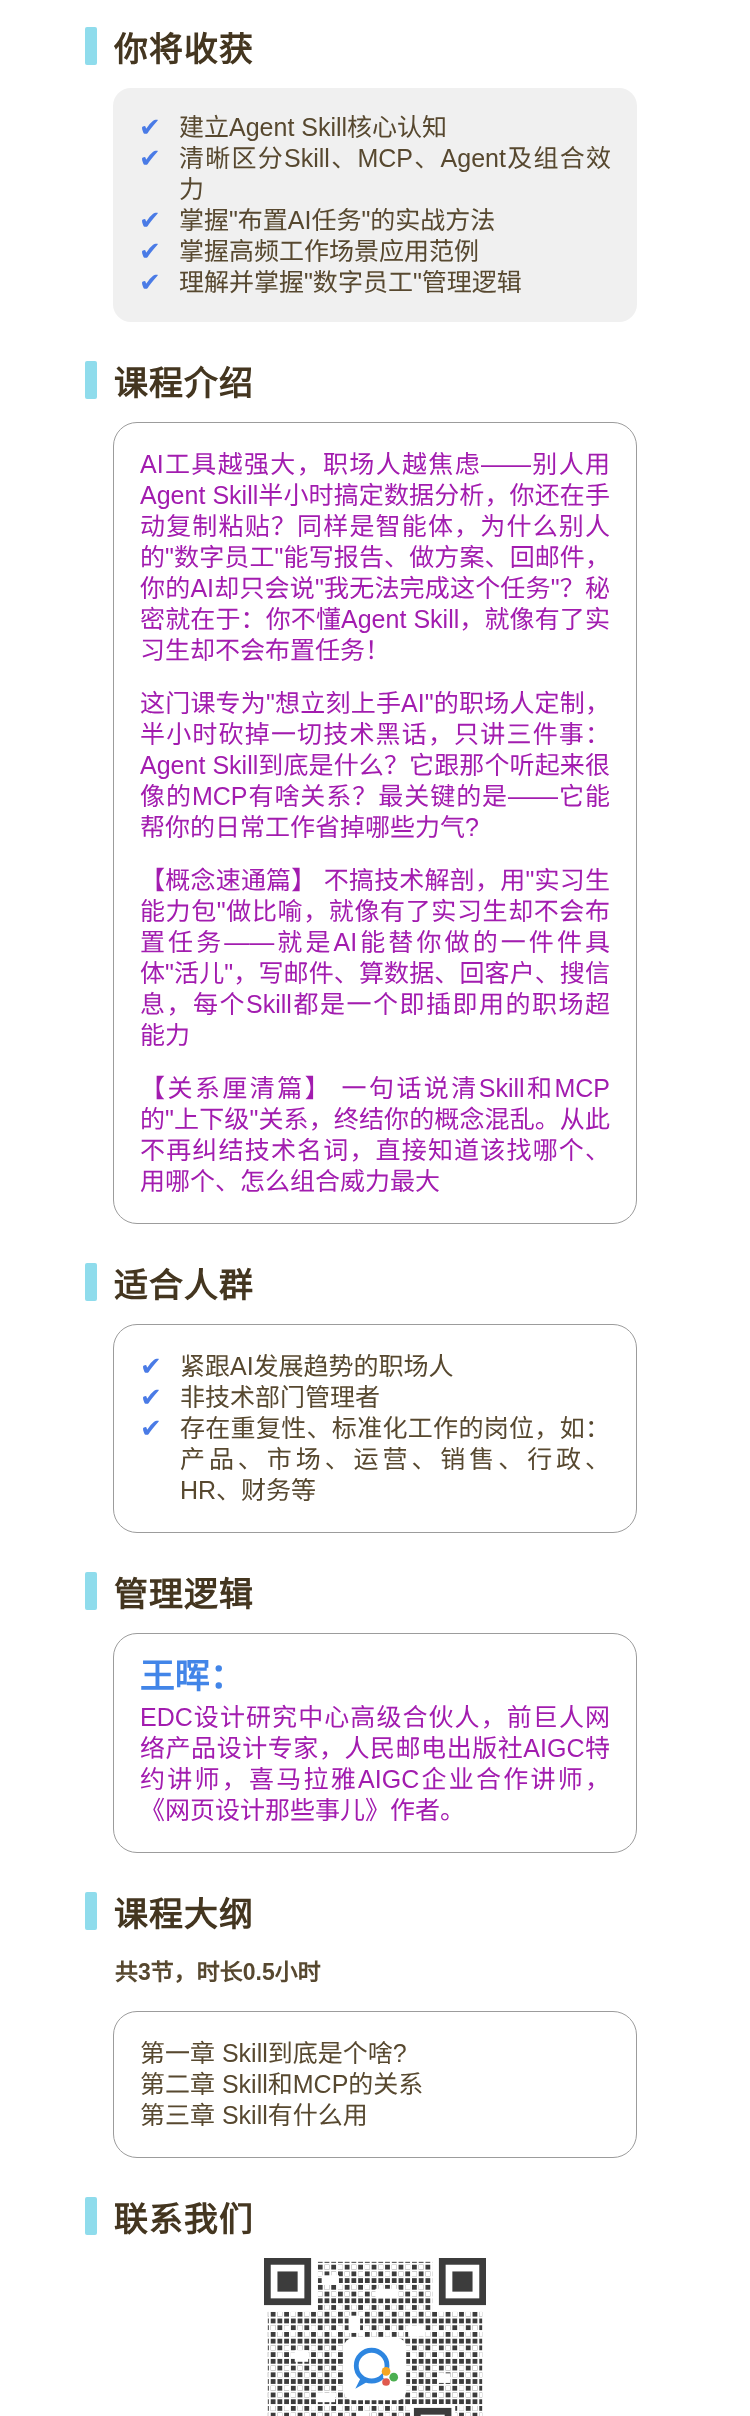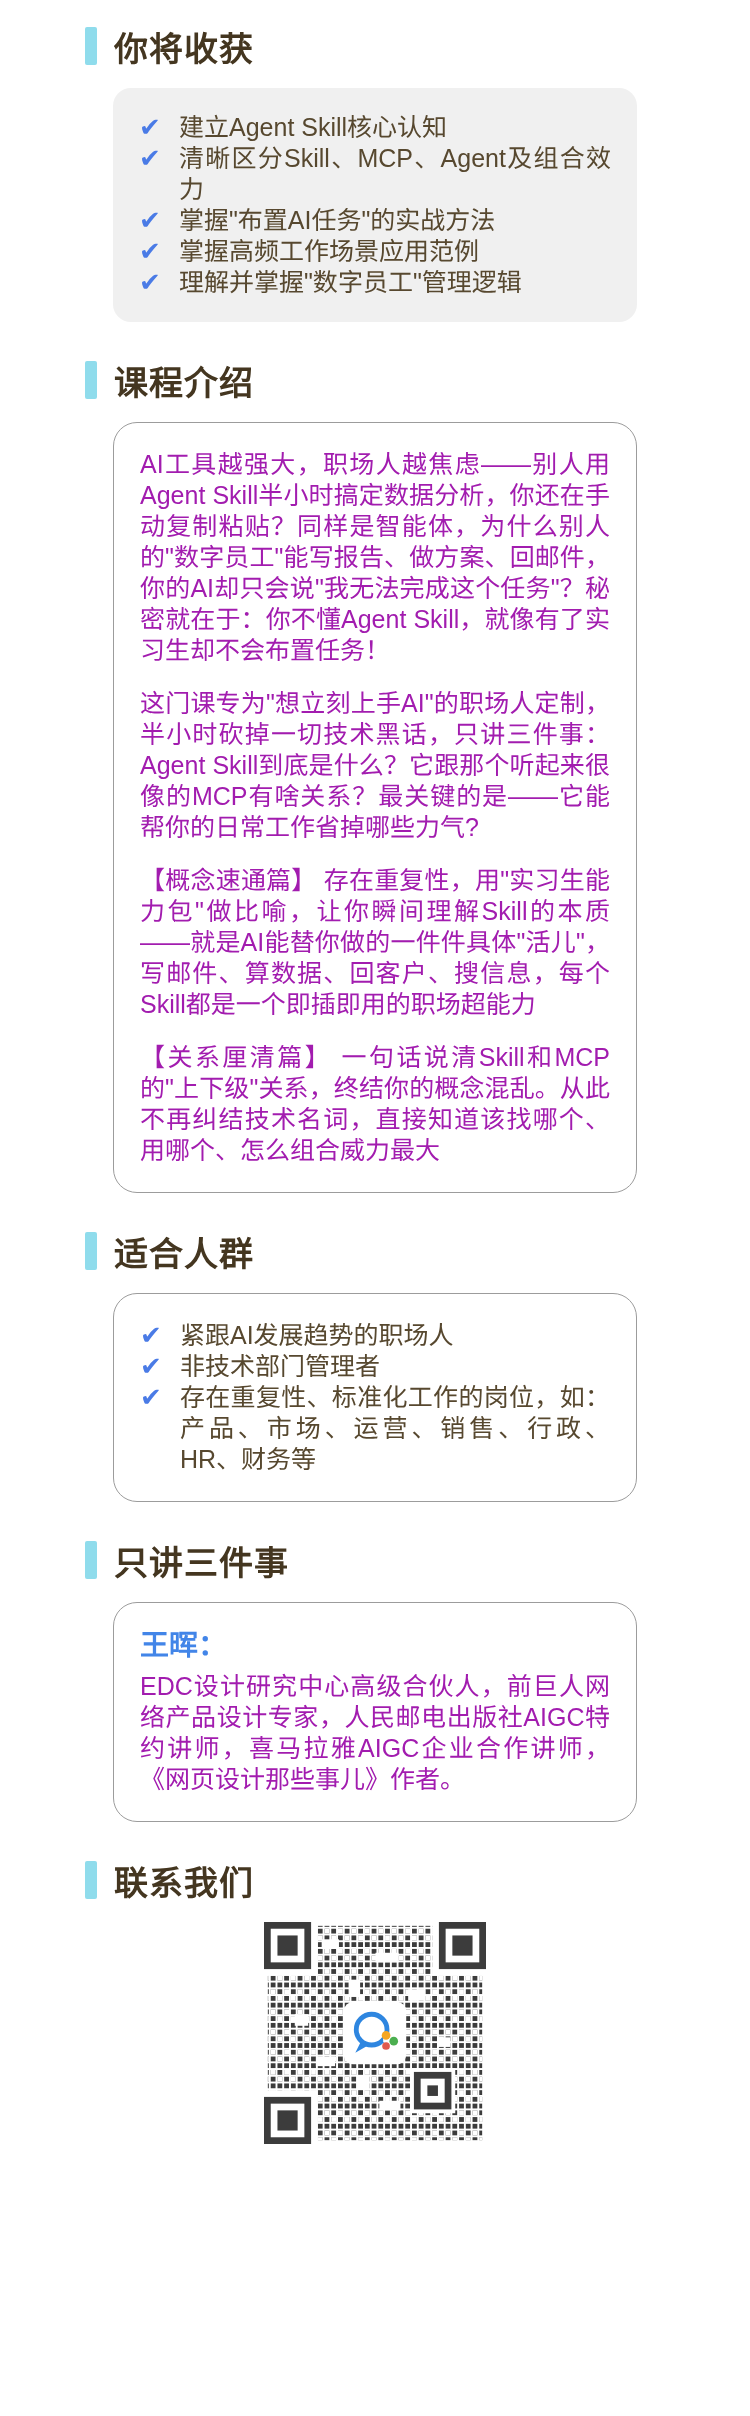--- a/index.html
+++ b/index.html
@@ -83,21 +83,21 @@
     line-height:31px;
     text-align:justify;
     color:#a21caf;
     margin-bottom:22px;
   }
   .card p:last-child { margin-bottom:0; }
   
   .instructor-name {
     color:#4285e8;
     font-weight:bold;
-    font-size:29px;
+    font-size:35px;
     line-height:32px;
     margin-bottom:10px;
   }
   
   .outline-meta {
     font-size:23px;
     font-weight:bold;
     color:#57482f;
     margin:2px 0 24px 40px;
   }
@@ -151,21 +151,21 @@
   </div>
 
   <div class="sec">
     <div class="sec-head">
       <span class="accent-bar"></span>
       <span class="sec-title">课程介绍</span>
     </div>
     <div class="card outlined">
       <p>AI工具越强大，职场人越焦虑——别人用Agent Skill半小时搞定数据分析，你还在手动复制粘贴？同样是智能体，为什么别人的"数字员工"能写报告、做方案、回邮件，你的AI却只会说"我无法完成这个任务"？秘密就在于：你不懂Agent Skill，就像有了实习生却不会布置任务！</p>
       <p>这门课专为"想立刻上手AI"的职场人定制，半小时砍掉一切技术黑话，只讲三件事：Agent Skill到底是什么？它跟那个听起来很像的MCP有啥关系？最关键的是——它能帮你的日常工作省掉哪些力气?</p>
-      <p>【概念速通篇】 存在重复性，用"实习生能力包"做比喻，让你瞬间理解Skill的本质——就是AI能替你做的一件件具体"活儿"，写邮件、算数据、回客户、搜信息，每个Skill都是一个即插即用的职场超能力</p>
+      <p>【概念速通篇】 不搞技术解剖，用"实习生能力包"做比喻，就像有了实习生却不会布置任务——就是AI能替你做的一件件具体"活儿"，写邮件、算数据、回客户、搜信息，每个Skill都是一个即插即用的职场超能力</p>
       <p>【关系厘清篇】 一句话说清Skill和MCP的"上下级"关系，终结你的概念混乱。从此不再纠结技术名词，直接知道该找哪个、用哪个、怎么组合威力最大</p>
     </div>
   </div>
 
   <div class="sec">
     <div class="sec-head">
       <span class="accent-bar"></span>
       <span class="sec-title">适合人群</span>
     </div>
     <div class="card outlined">
@@ -182,28 +182,42 @@
           <span class="chk">✔</span>
           <span class="li-text">存在重复性、标准化工作的岗位，如：产品、市场、运营、销售、行政、HR、财务等</span>
         </li>
       </ul>
     </div>
   </div>
 
   <div class="sec">
     <div class="sec-head">
       <span class="accent-bar"></span>
-      <span class="sec-title">只讲三件事</span>
+      <span class="sec-title">管理逻辑</span>
     </div>
     <div class="card outlined">
       <div class="instructor-name">王晖：</div>
       <p>EDC设计研究中心高级合伙人，前巨人网络产品设计专家，人民邮电出版社AIGC特约讲师，喜马拉雅AIGC企业合作讲师，《网页设计那些事儿》作者。</p>
     </div>
   </div>
 
+  <div class="sec">
+    <div class="sec-head">
+      <span class="accent-bar"></span>
+      <span class="sec-title">课程大纲</span>
+    </div>
+    <div class="outline-meta">共3节，时长0.5小时</div>
+    <div class="card outlined">
+      <ul class="outline-list">
+        <li>第一章 Skill到底是个啥?</li>
+        <li>第二章 Skill和MCP的关系</li>
+        <li>第三章 Skill有什么用</li>
+      </ul>
+    </div>
+  </div>
 
   <div class="sec">
     <div class="sec-head">
       <span class="accent-bar"></span>
       <span class="sec-title">联系我们</span>
     </div>
     <div class="qr-wrap">
       <svg class="qr-svg" viewBox="0 0 231 231" xmlns="http://www.w3.org/2000/svg" aria-hidden="true">
         <defs>
           <pattern id="qd" width="7" height="7" patternUnits="userSpaceOnUse">

